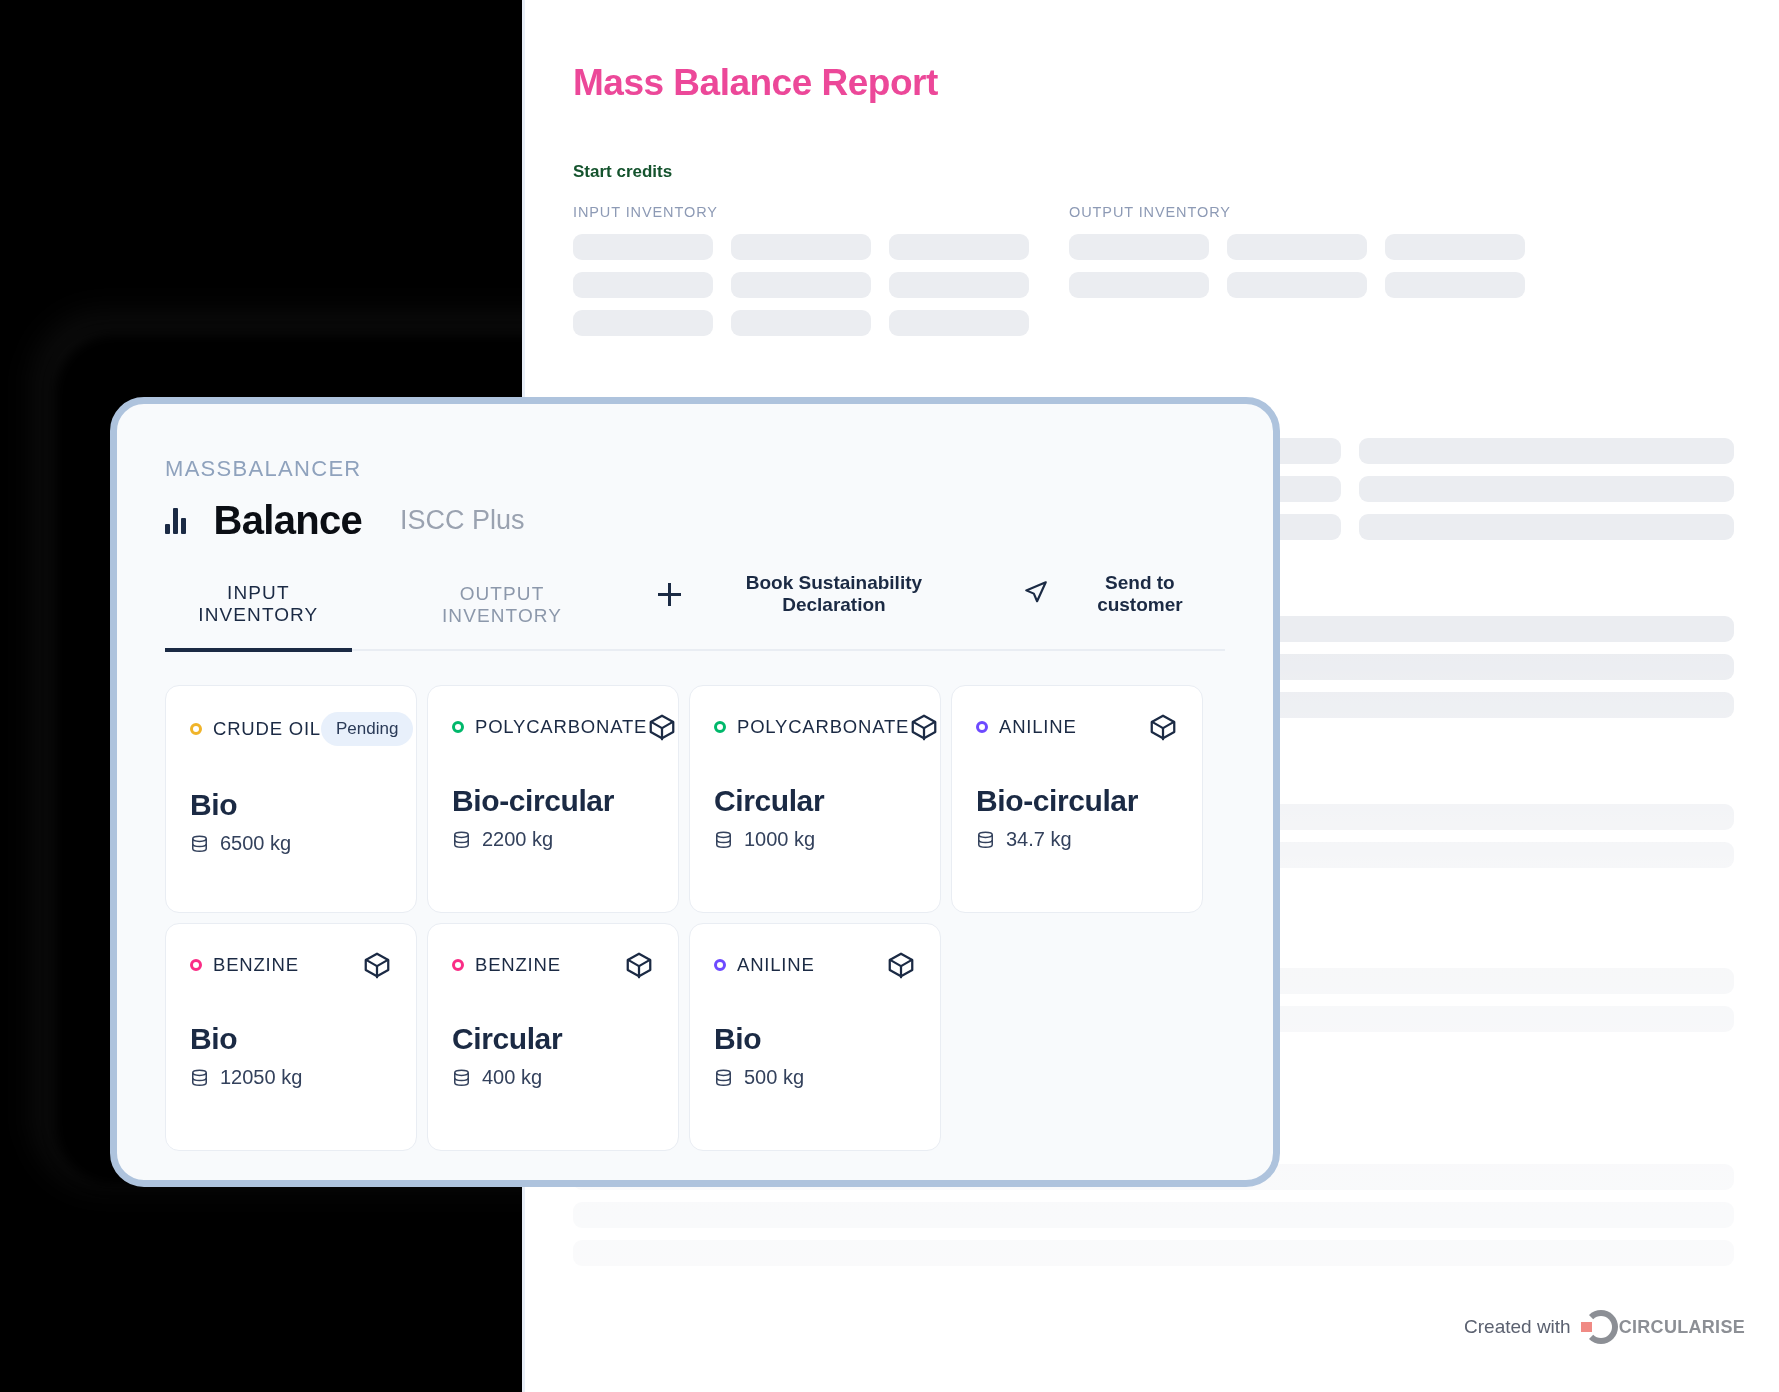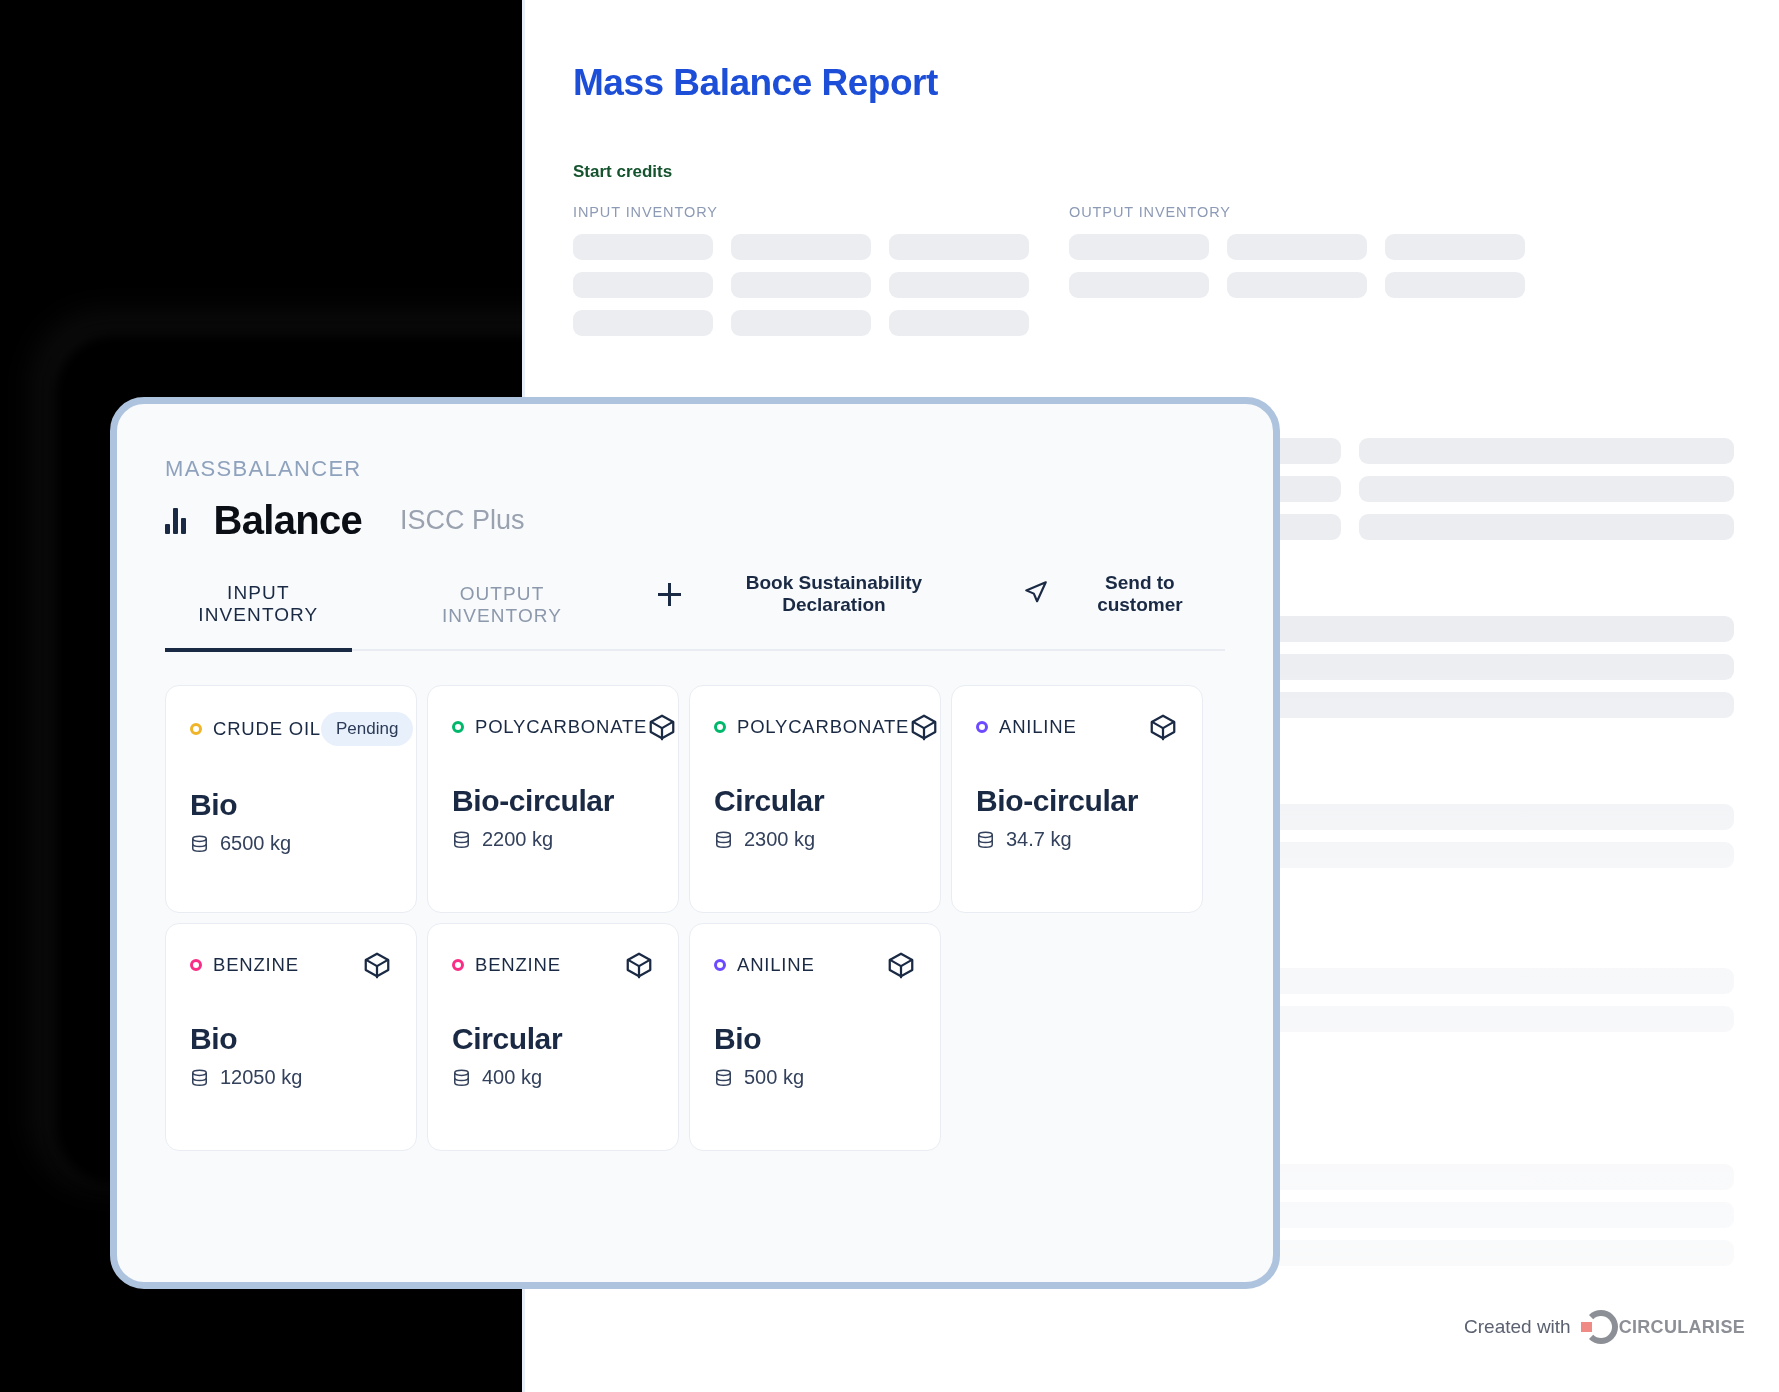--- a/index.html
+++ b/index.html
@@ -55,21 +55,21 @@
     background: #ffffff;
     border-left: 3px solid #e8eef7;
     overflow: hidden;
   }
   .report-inner {
     padding: 62px 48px 0 48px;
   }
   .report-title {
     font-size: 37px;
     font-weight: bold;
-    color: #1d4ed8;
+    color: #ec4899;
     letter-spacing: -0.5px;
     margin: 0 0 58px 0;
   }
   .section-label {
     font-size: 17px;
     font-weight: bold;
     color: #14532d;
     margin: 0 0 22px 0;
   }
   .col-label {
@@ -147,21 +147,21 @@
     letter-spacing: 0.3px;
     color: #8c8f95;
   }
 
   
   .panel {
     position: absolute;
     left: 110px;
     top: 397px;
     width: 1170px;
-    height: 892px;
+    height: 790px;
     background: #f8fafc;
     border: 7px solid #aec3dd;
     border-radius: 34px;
     box-sizing: border-box;
     overflow: hidden;
     z-index: 20;
   }
   .panel-inner {
     padding: 52px 48px 0 48px;
   }
@@ -497,21 +497,21 @@
                 <path d="M12 12.9V21.8"></path>
               </svg></span>
           </div>
           <div class="card-title">Circular</div>
           <div class="card-qty">
             <span class="db-icon"><svg viewBox="0 0 24 24" width="19" height="22" fill="none" stroke="#33415c" stroke-width="1.9">
                 <ellipse cx="12" cy="5.5" rx="8.5" ry="3.2"></ellipse>
                 <path d="M3.5 5.5v6.5c0 1.8 3.8 3.2 8.5 3.2s8.5-1.4 8.5-3.2V5.5"></path>
                 <path d="M3.5 12v6c0 1.8 3.8 3.2 8.5 3.2s8.5-1.4 8.5-3.2v-6"></path>
               </svg></span>
-            <span>2300 kg</span>
+            <span>1000 kg</span>
           </div>
         </div>
         <div class="card">
           <div class="card-head">
             <div class="mat-row">
               <span class="dot" style="color:#6d4aff"></span>
               <span class="mat-name">ANILINE</span>
             </div>
             <span class="cube"><svg viewBox="0 0 24 24" width="30" height="30" fill="none" stroke="#1b2a44" stroke-width="1.8" stroke-linecap="round" stroke-linejoin="round">
                 <path d="M21 16V8l-9-5-9 5v8l9 5 9-5z"></path>

